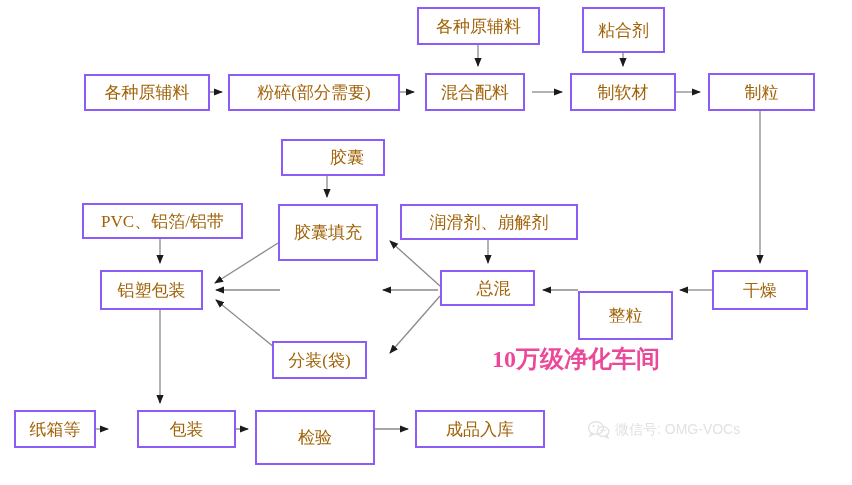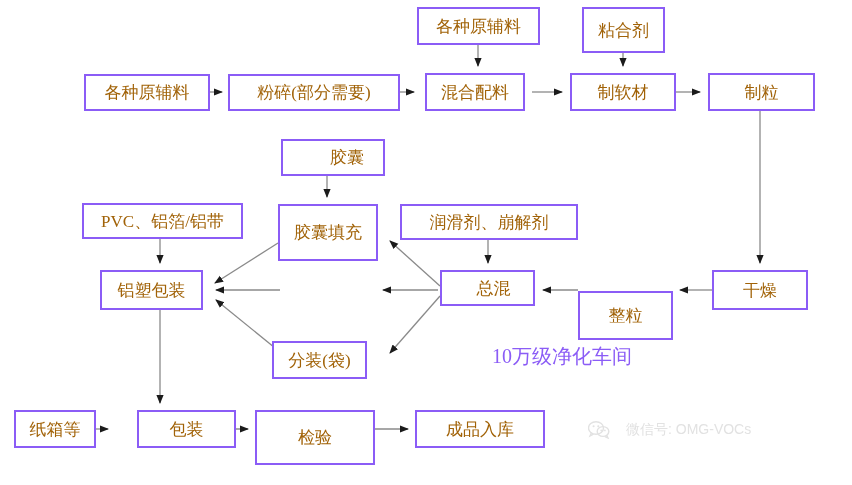--- a/index.html
+++ b/index.html
@@ -4,22 +4,22 @@
 <style>
   html,body{margin:0;padding:0;background:#ffffff;}
   body{font-family:"Liberation Serif","DejaVu Serif",serif;}
   #canvas{position:relative;width:852px;height:485px;background:#fff;overflow:hidden;}
   svg#wires{position:absolute;left:0;top:0;width:852px;height:485px;pointer-events:none;}
   .node{position:absolute;box-sizing:border-box;border:2px solid #8b5cf6;background:#ffffff;
         display:flex;align-items:center;justify-content:center;text-align:center;
         font-family:"Liberation Serif","DejaVu Serif",serif;color:#a16207;
         font-size:17px;line-height:1;white-space:nowrap;z-index:2;}
   .zone-label{position:absolute;font-family:"Liberation Serif","DejaVu Serif",serif;
-        font-weight:normal;font-size:20px;color:#8b5cf6;white-space:nowrap;z-index:2;}
-  .watermark{position:absolute;display:flex;align-items:center;gap:16px;
+        font-weight:bold;font-size:24px;color:#ec4899;white-space:nowrap;z-index:2;}
+  .watermark{position:absolute;display:flex;align-items:center;gap:5px;
         color:#e2e2e2;font-family:"Liberation Sans","DejaVu Sans",sans-serif;
         font-size:14px;white-space:nowrap;z-index:3;}
   .watermark svg{display:block;}
 </style>
 </head>
 <body>
 
 <div id="canvas">
 
   <svg id="wires" viewBox="0 0 852 485" xmlns="http://www.w3.org/2000/svg">

